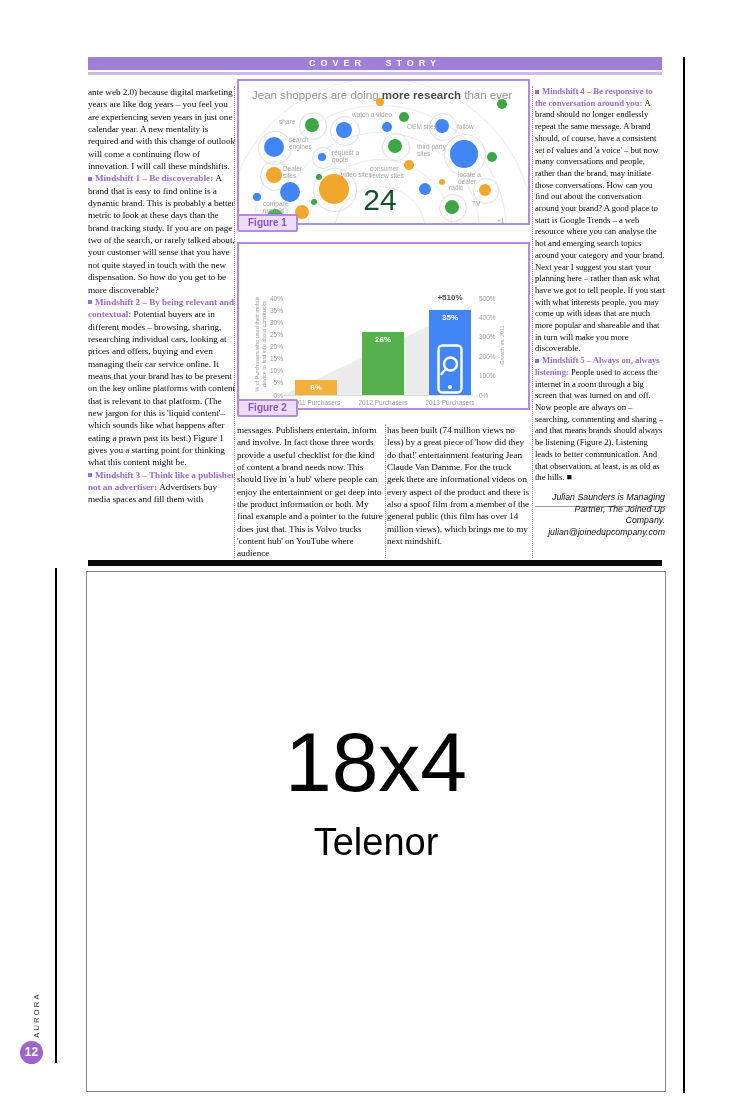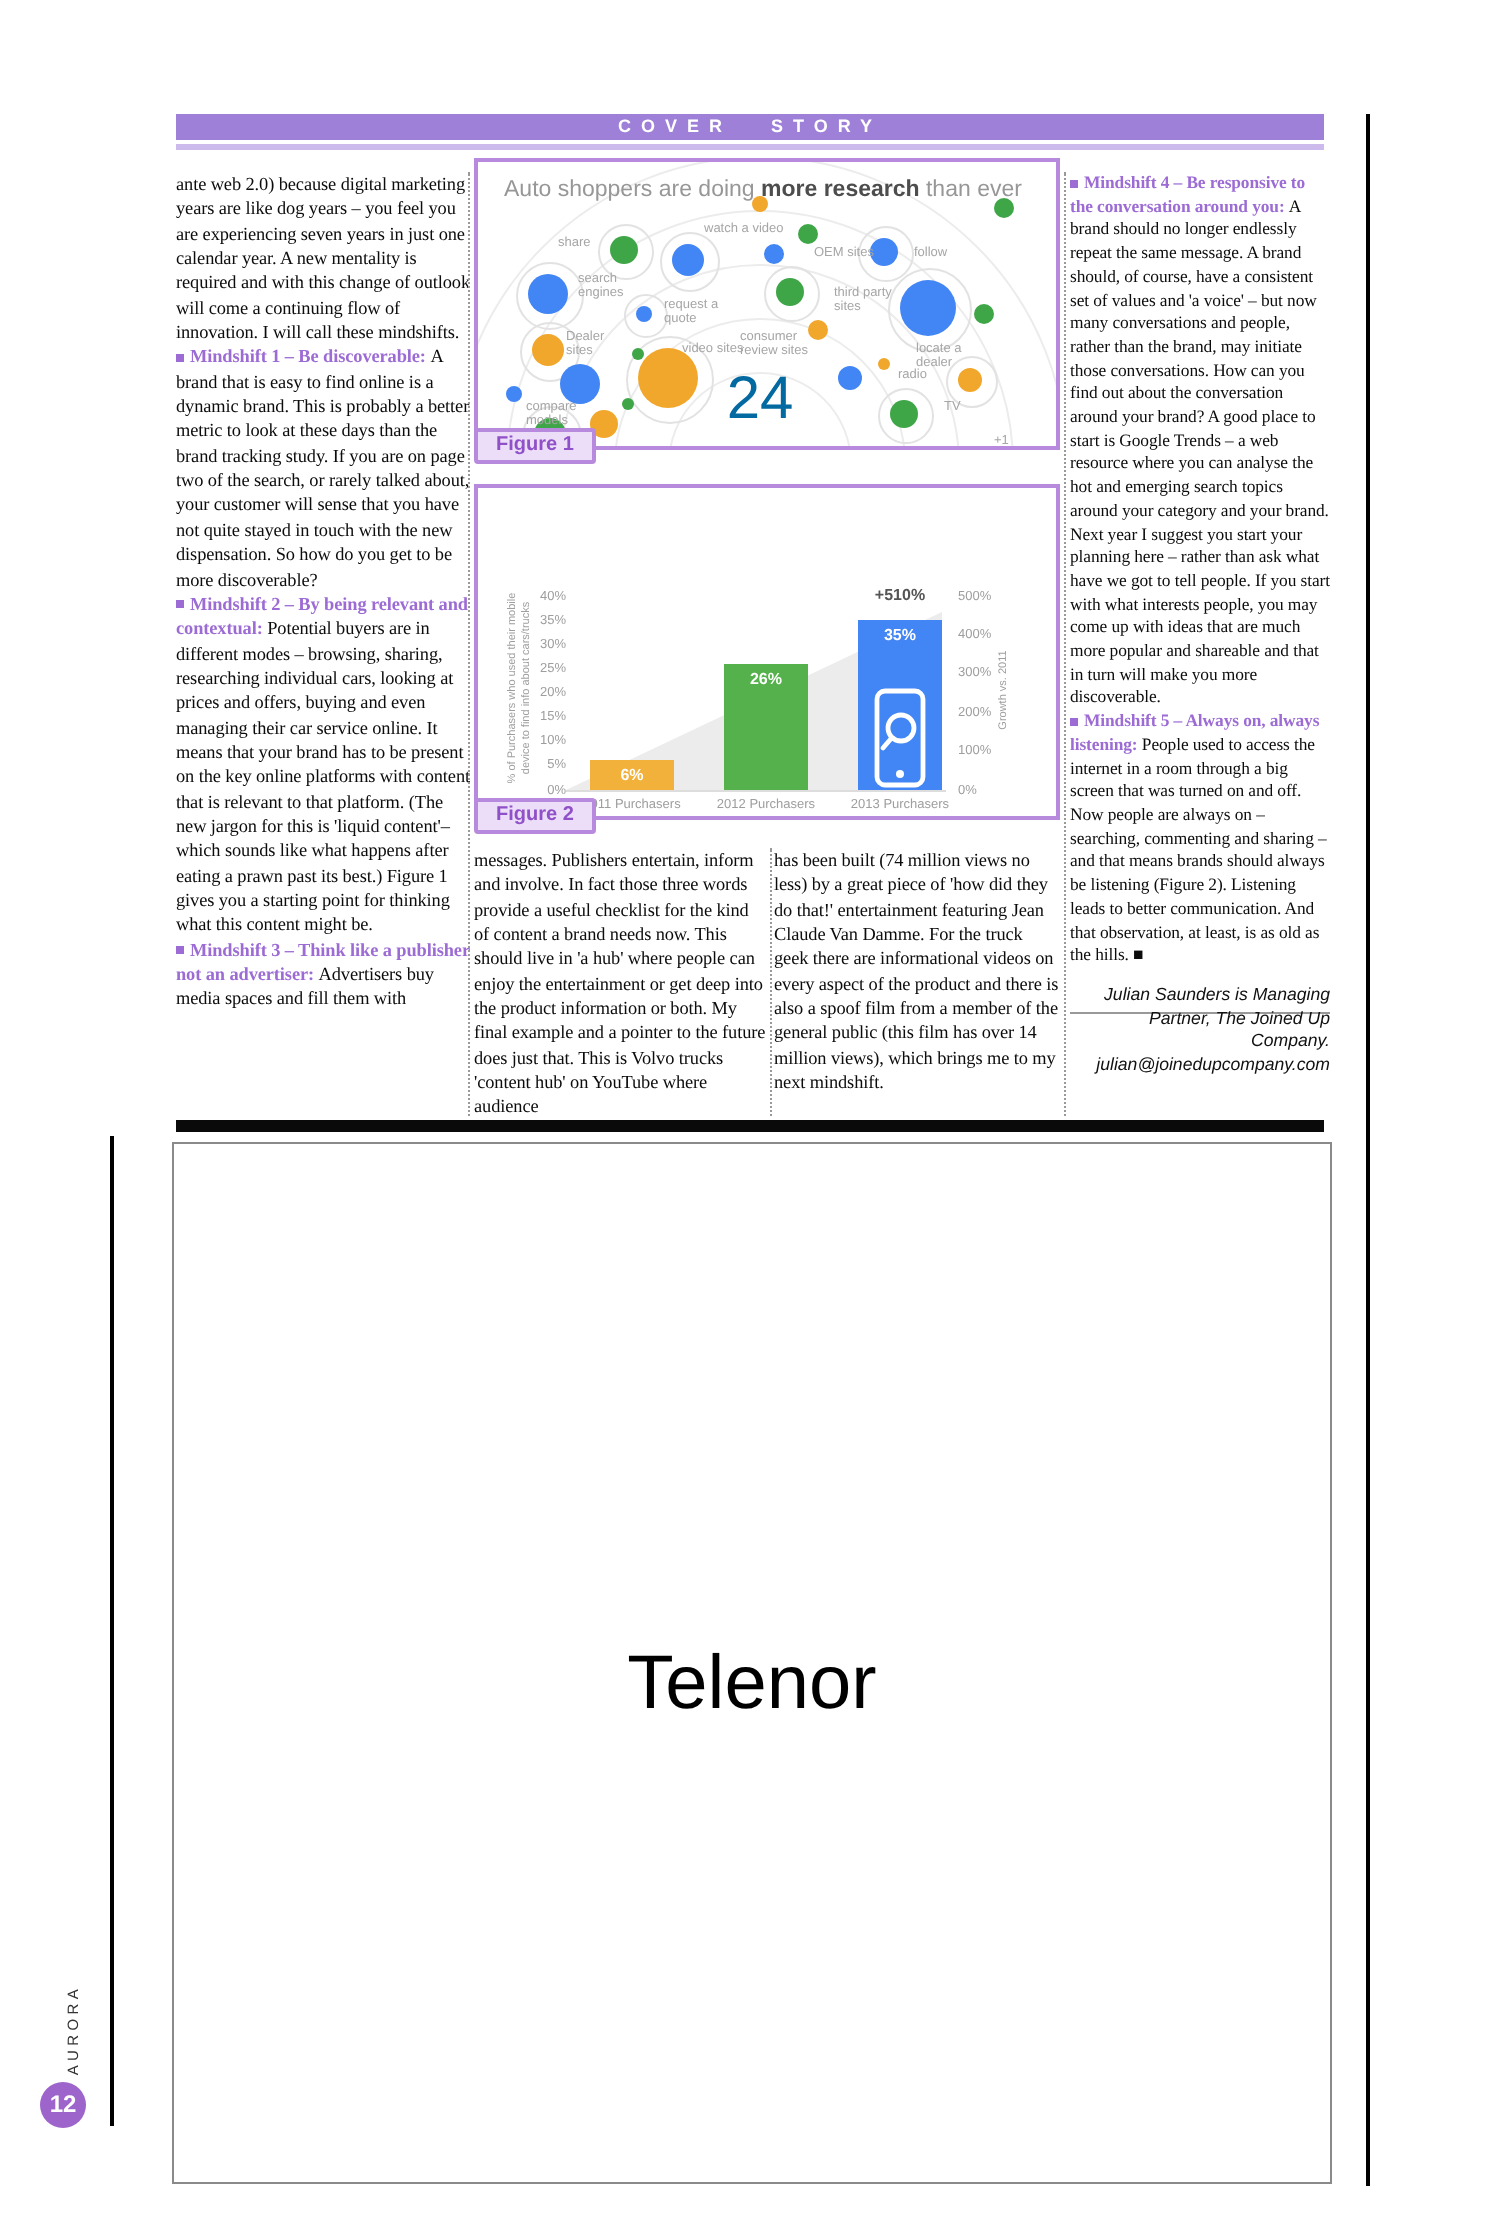--- a/index.html
+++ b/index.html
@@ -44,21 +44,21 @@
   .t-b{font-weight:bold;color:#4d4d4d;}
   .t-n{color:#979797;}
 
   
   .fig1-canvas{position:absolute;left:0;top:0;right:0;bottom:0;overflow:hidden;}
   .arc{position:absolute;border:1px solid #ececec;border-radius:50%;}
   .bubble{position:absolute;border-radius:50%;z-index:3;}
   .halo{position:absolute;border:1px solid #e2e2e2;border-radius:50%;z-index:2;}
   .bubble-label{position:absolute;font-size:6.5px;line-height:7px;color:#a6a6a6;white-space:pre-line;z-index:4;}
   .stat{position:absolute;left:76px;top:104px;width:130px;text-align:center;z-index:5;}
-  .stat-value{font-size:30px;line-height:30px;color:#0369a1;}
+  .stat-value{font-size:30px;line-height:30px;color:#14532d;}
   .stat-label{font-size:8px;font-weight:bold;color:#555;margin-top:11px;}
 
   
   .fig2-plot{position:absolute;left:0;top:0;right:0;bottom:0;}
   .wedge{position:absolute;left:44px;top:62px;width:188px;height:89px;background:#ececec;
          clip-path:polygon(0% 100%,100% 0%,100% 100%);z-index:1;}
   .axis-base{position:absolute;left:44px;top:151px;width:190px;height:1px;background:#ddd;z-index:1;}
   .tick{position:absolute;font-size:6.5px;color:#9e9e9e;z-index:1;}
   .tick-left{text-align:right;}
   .bar{position:absolute;z-index:2;text-align:center;}
@@ -177,21 +177,21 @@
         <div class="bubble-label" style="left: 218px; top: 42px;">follow</div>
         <div class="bubble-label" style="left: 178px; top: 62px;">third party
 sites</div>
         <div class="bubble-label" style="left: 219px; top: 90px;">locate a
 dealer</div>
         <div class="bubble-label" style="left: 210px; top: 103px;">radio</div>
         <div class="bubble-label" style="left: 233px; top: 119px;">TV</div>
         <div class="bubble-label" style="left: 258px; top: 136px;">+1</div>
       </div>
     <div class="fig-title">
-      <span class="t-n">Auto shoppers are doing </span><span class="t-b">more research</span><span class="t-n"> than ever</span>
+      <span class="t-n">Jean shoppers are doing </span><span class="t-b">more research</span><span class="t-n"> than ever</span>
     </div>
   </div>
   <div class="fig-tab tab1">Figure 1</div>
 
   <div class="figure-box fig2">
     <div class="fig2-plot">
       <div class="wedge"></div>
       <div class="axis-base"></div>
       <div class="annotation">+510%</div>
       <svg class="phone-icon" width="26" height="50" viewBox="0 0 26 50">
@@ -245,19 +245,20 @@
     <p><span class="bullet"></span><span class="mshead">Mindshift 5 – Always on, always listening: </span><span>People used to access the internet in a room through a big screen that was turned on and off. Now people are always on – searching, commenting and sharing – and that means brands should always be listening (Figure 2). Listening leads to better communication. And that observation, at least, is as old as the hills. ■</span></p>
   </div>
   <div class="credit-divider"></div>
   <div class="credit">
     <span style="display:block">Julian Saunders is Managing Partner, The Joined Up Company.</span>
     <span style="display:block">julian@joinedupcompany.com</span>
   </div>
 
   <div class="black-bar"></div>
   <div class="ad-box">
+    <div class="ad-size">18x4</div>
     <div class="ad-brand">Telenor</div>
   </div>
 
   <div class="aurora">AURORA</div>
   <div class="page-circle">12</div>
 
 </div>
 
 </body></html>

